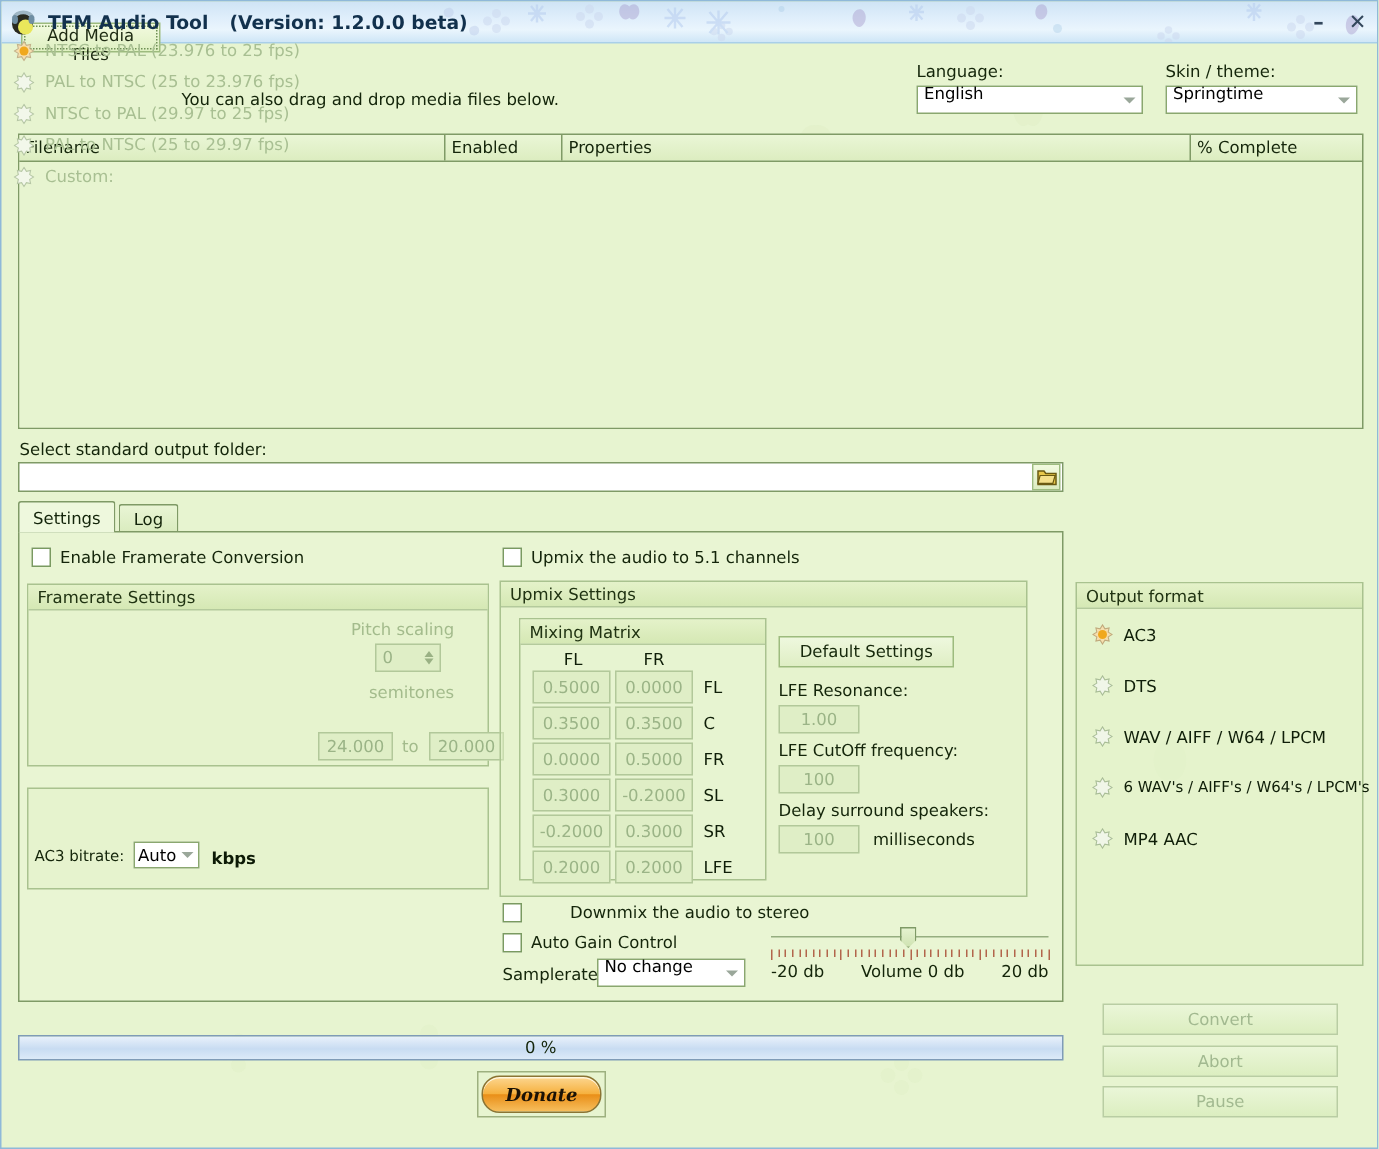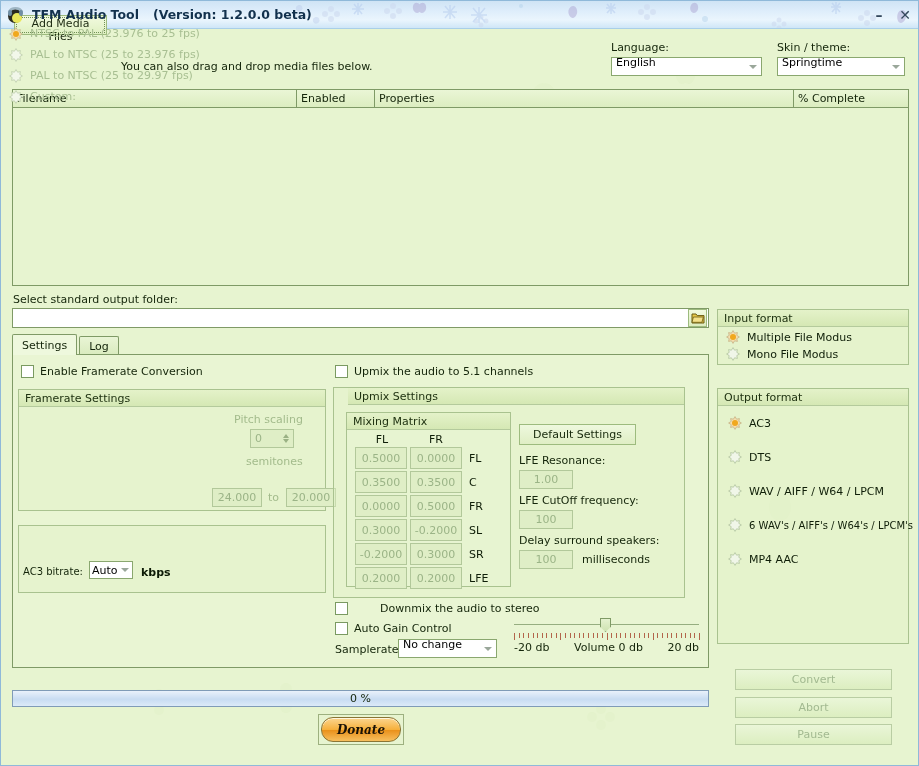--- a/index.html
+++ b/index.html
@@ -230,21 +230,21 @@
   #ac3Combo .arrow {
     position: absolute; right: 3px; top: 50%; transform: translateY(-50%);
     width: 0; height: 0;
     border-left: 4px solid transparent; border-right: 4px solid transparent;
     border-top: 4px solid #9aa79a;
   }
   #kbps { position: absolute; left: 140px; top: 565px; font-size: 11px; font-weight: bold; color: #0d1a06; }
 
   
   #upmixChk { position: absolute; left: 334px; top: 364px; }
-  #grpUpmix { left: 332px; top: 386px; width: 352px; height: 211px; padding-left: 14px; }
+  #grpUpmix { left: 332px; top: 386px; width: 352px; height: 211px; }
   #grpMatrix {
     position: absolute; left: 12px; top: 24px; width: 165px; height: 175px;
     border: 1px solid #a9c28f; background: rgba(232,245,211,.6);
   }
   #grpMatrix > .gtitle {
     height: 17px; background: linear-gradient(to bottom,#e4f2c9,#d5e8b4);
     border-bottom: 1px solid #b4ca9c; font-size: 11px; color: #203312; padding: 2px 0 0 6px;
   }
   .mx-colhdr { display: flex; padding: 3px 0 1px 8px; }
   .mx-colhdr div { width: 54px; text-align: center; font-size: 11px; color: #0f1e08; }
@@ -530,20 +530,28 @@
         </svg>
       </span>
       <span class="t">PAL to NTSC (25 to 23.976 fps)</span>
     </div>
     <div class="radiorow">
       <span class="radio">
         <svg width="14" height="14" viewBox="0 0 14 14">
           <path d="M7 0.6 8.6 3.2 11.4 2.6 10.8 5.4 13.4 7 10.8 8.6 11.4 11.4 8.6 10.8 7 13.4 5.4 10.8 2.6 11.4 3.2 8.6 0.6 7 3.2 5.4 2.6 2.6 5.4 3.2z" fill="#f2f7ea" stroke="#b6c7a5" stroke-width=".7"></path>
         </svg>
       </span>
+      <span class="t">NTSC to PAL (29.97 to 25 fps)</span>
+    </div>
+    <div class="radiorow">
+      <span class="radio">
+        <svg width="14" height="14" viewBox="0 0 14 14">
+          <path d="M7 0.6 8.6 3.2 11.4 2.6 10.8 5.4 13.4 7 10.8 8.6 11.4 11.4 8.6 10.8 7 13.4 5.4 10.8 2.6 11.4 3.2 8.6 0.6 7 3.2 5.4 2.6 2.6 5.4 3.2z" fill="#f2f7ea" stroke="#b6c7a5" stroke-width=".7"></path>
+        </svg>
+      </span>
       <span class="t">PAL to NTSC (25 to 29.97 fps)</span>
     </div>
     <div class="radiorow">
       <span class="radio">
         <svg width="14" height="14" viewBox="0 0 14 14">
           <path d="M7 0.6 8.6 3.2 11.4 2.6 10.8 5.4 13.4 7 10.8 8.6 11.4 11.4 8.6 10.8 7 13.4 5.4 10.8 2.6 11.4 3.2 8.6 0.6 7 3.2 5.4 2.6 2.6 5.4 3.2z" fill="#f2f7ea" stroke="#b6c7a5" stroke-width=".7"></path>
         </svg>
       </span>
       <span class="t">Custom:</span>
     </div>
@@ -692,40 +700,20 @@
         <i style="left: 97.5%; height: 5px;"></i>
         <i style="left: 100%; height: 7px;"></i>
       </div>
     <div id="volLabels">
       <span>-20 db</span>
       <span>Volume 0 db</span>
       <span>20 db</span>
     </div>
   </div>
 
-  <div class="group" id="grpInput">
-    <div class="gtitle">Input format</div>
-    <div class="radiorow">
-      <span class="radio">
-        <svg width="14" height="14" viewBox="0 0 14 14">
-          <path d="M7 0.6 8.6 3.2 11.4 2.6 10.8 5.4 13.4 7 10.8 8.6 11.4 11.4 8.6 10.8 7 13.4 5.4 10.8 2.6 11.4 3.2 8.6 0.6 7 3.2 5.4 2.6 2.6 5.4 3.2z" fill="#f6dfae" stroke="#c0a97c" stroke-width=".7"></path>
-          <circle cx="7" cy="7" r="3" fill="#f0a81e"></circle>
-        </svg>
-      </span>
-      <span class="fmt-txt">Multiple File Modus</span>
-    </div>
-    <div class="radiorow">
-      <span class="radio">
-        <svg width="14" height="14" viewBox="0 0 14 14">
-          <path d="M7 0.6 8.6 3.2 11.4 2.6 10.8 5.4 13.4 7 10.8 8.6 11.4 11.4 8.6 10.8 7 13.4 5.4 10.8 2.6 11.4 3.2 8.6 0.6 7 3.2 5.4 2.6 2.6 5.4 3.2z" fill="#f0f6e8" stroke="#a9bd97" stroke-width=".7"></path>
-        </svg>
-      </span>
-      <span class="fmt-txt">Mono File Modus</span>
-    </div>
-  </div>
 
   <div class="group" id="grpOutput">
     <div class="gtitle">Output format</div>
     <div class="radiorow">
       <span class="radio">
         <svg width="14" height="14" viewBox="0 0 14 14">
           <path d="M7 0.6 8.6 3.2 11.4 2.6 10.8 5.4 13.4 7 10.8 8.6 11.4 11.4 8.6 10.8 7 13.4 5.4 10.8 2.6 11.4 3.2 8.6 0.6 7 3.2 5.4 2.6 2.6 5.4 3.2z" fill="#f6dfae" stroke="#c0a97c" stroke-width=".7"></path>
           <circle cx="7" cy="7" r="3" fill="#f0a81e"></circle>
         </svg>
       </span>

